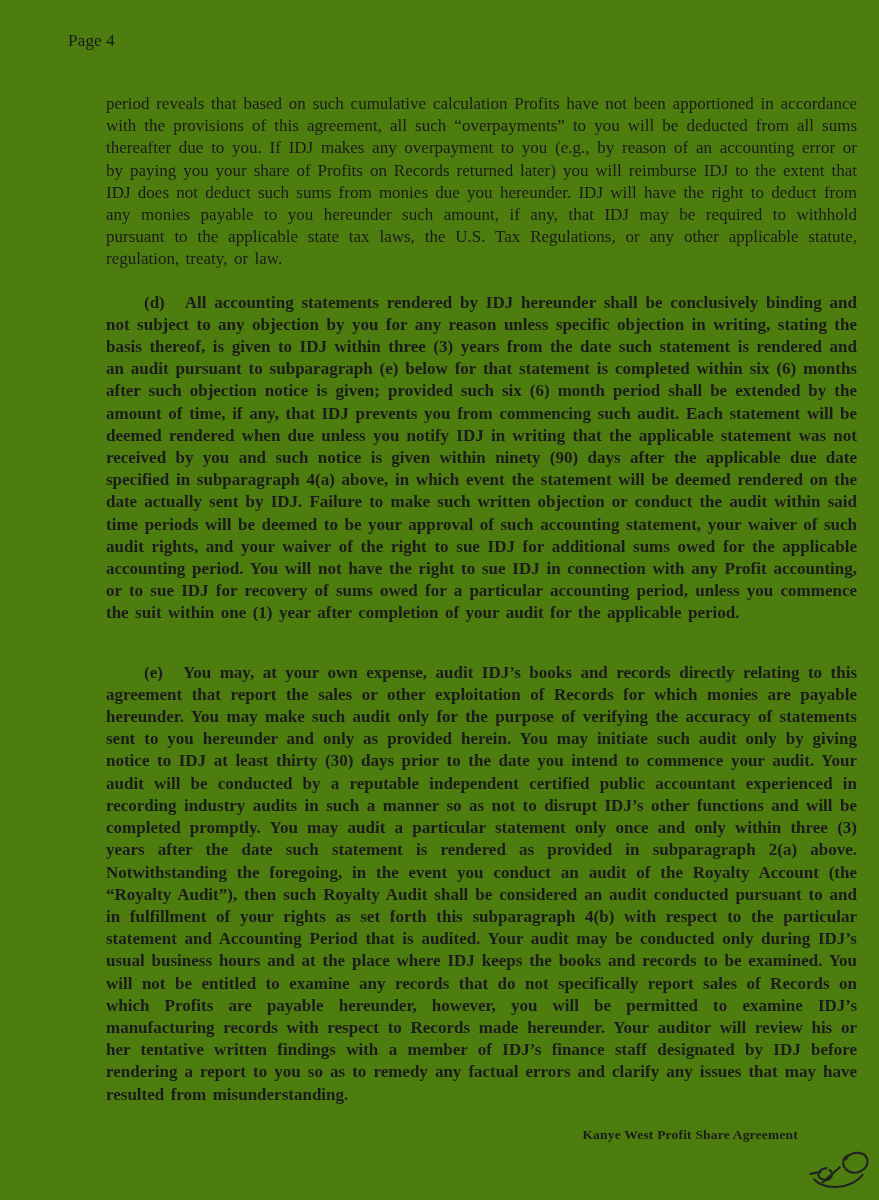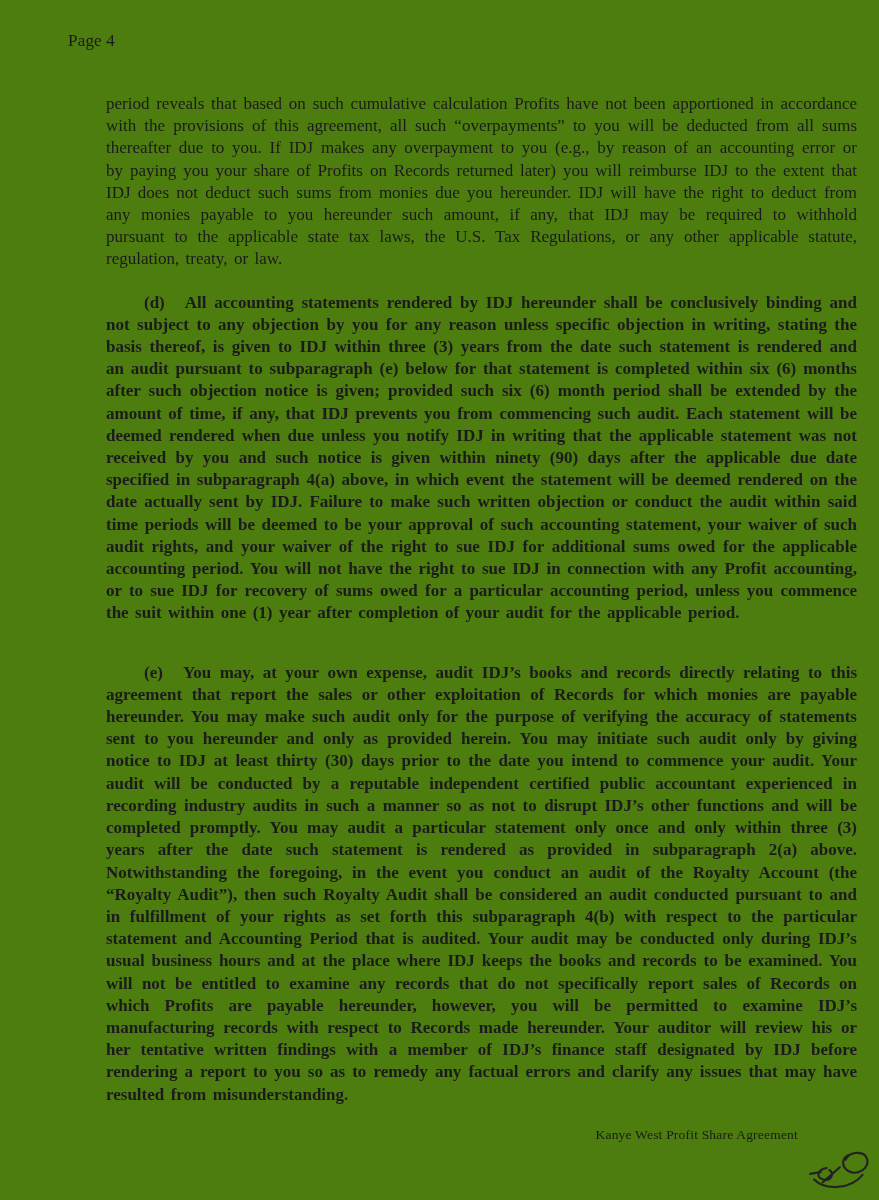--- a/index.html
+++ b/index.html
@@ -42,21 +42,21 @@
   .para.labeled { text-indent: 38px; font-weight: bold; }
   .label-gap {
     display: inline-block;
     width: 20px;
   }
   .doc-footer {
     position: absolute;
     right: 81px;
     top: 1127px;
     font-size: 13.5px;
-    font-weight: 400;
+    font-weight: 700;
     letter-spacing: 0.2px;
   }
   .signature {
     position: absolute;
     right: 6px;
     bottom: 4px;
     width: 76px;
     height: 50px;
   }
   .signature svg { width: 100%; height: 100%; }

